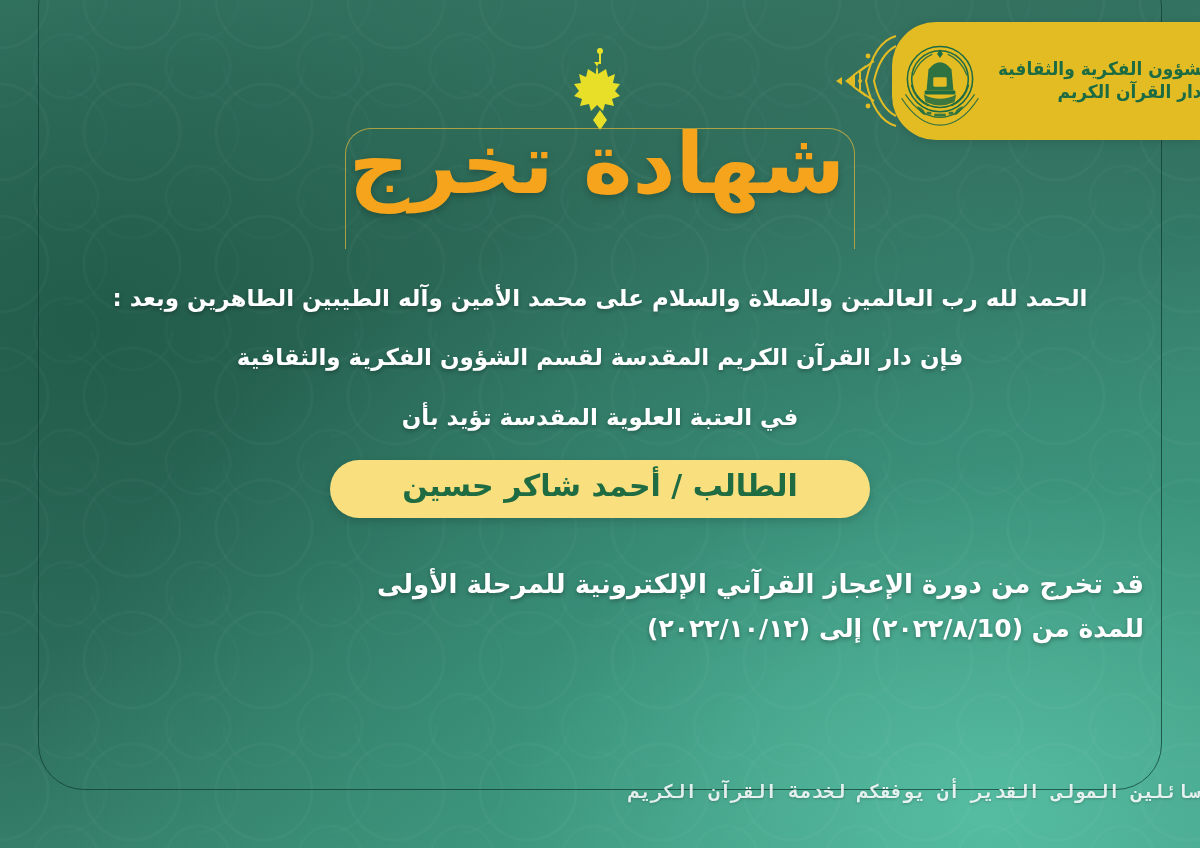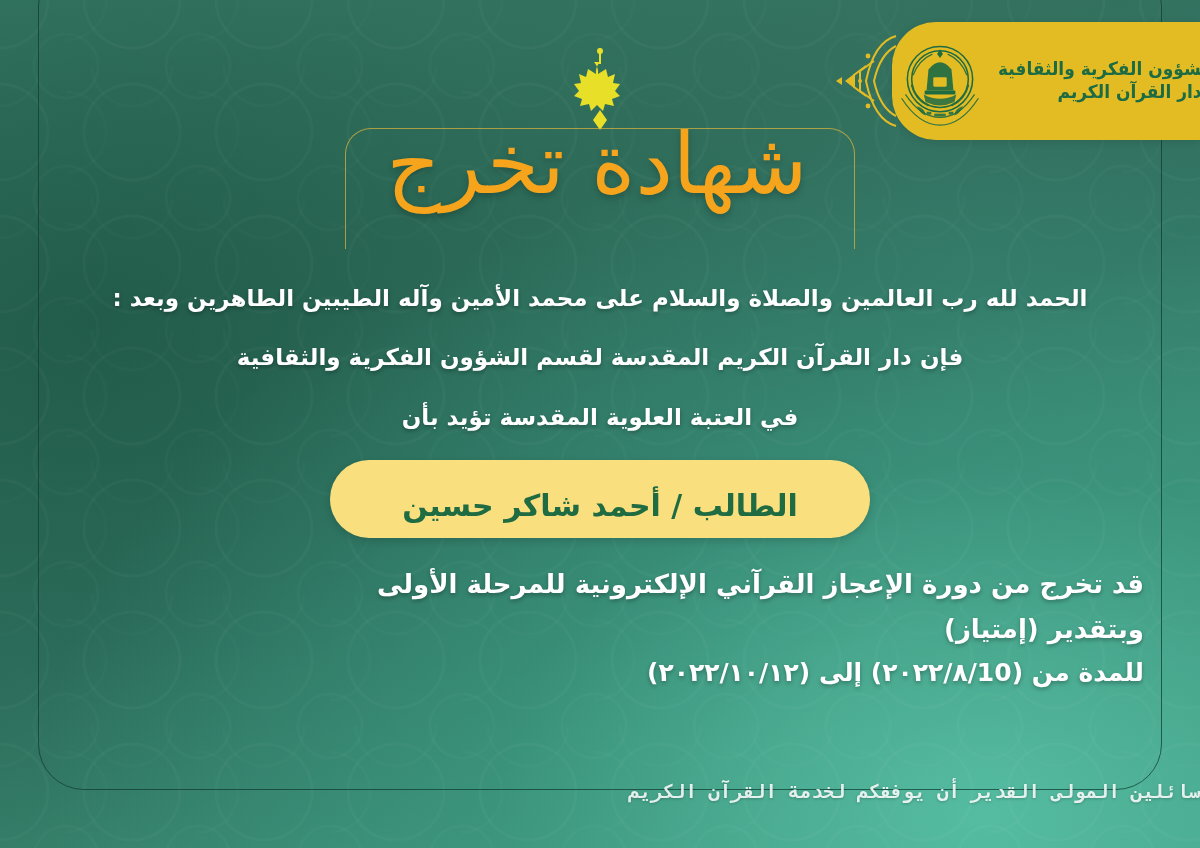--- a/index.html
+++ b/index.html
@@ -134,21 +134,21 @@
 
   
   .title {
     position: absolute;
     top: 120px;
     left: 0;
     right: 6px;
     text-align: center;
     color: #f7a41d;
     font-size: 84px;
-    font-weight: 400;
+    font-weight: 700;
     letter-spacing: 1px;
     line-height: 1.05;
     text-shadow: 0 3px 7px rgba(0,0,0,0.22);
   }
 
   
   .body-text {
     position: absolute;
     top: 258px;
     left: 56px;
@@ -168,21 +168,21 @@
     top: 460px;
     left: 0;
     right: 0;
     display: flex;
     justify-content: center;
   }
   .name-pill {
     background: #fadf7f;
     color: #1f6b42;
     border-radius: 40px;
-    padding: 28px 72px 15px 72px;
+    padding: 8px 72px 15px 72px;
     font-size: 30px;
     font-weight: 700;
     letter-spacing: 0.2px;
     box-shadow: 0 3px 9px rgba(0,0,0,0.16);
     white-space: nowrap;
   }
 
   
   .course-text {
     position: absolute;
@@ -302,19 +302,18 @@
     <span class="line">فإن دار القرآن الكريم المقدسة لقسم الشؤون الفكرية والثقافية</span>
     <span class="line">في العتبة العلوية المقدسة تؤيد بأن</span>
   </div>
 
   <div class="name-pill-wrap">
     <div class="name-pill">الطالب / أحمد شاكر حسين</div>
   </div>
 
   <div class="course-text">
     <span class="line">قد تخرج من دورة الإعجاز القرآني الإلكترونية للمرحلة الأولى</span>
-    <span class="line grade">وبتقدير (إمتياز)</span>
     <span class="line duration">للمدة من (٢٠٢٢/٨/10) إلى (٢٠٢٢/١٠/١٢)</span>
   </div>
 
   <div class="footer">سائلين المولى القدير أن يوفقكم لخدمة القرآن الكريم</div>
 
 </div>
 
 </body></html>

